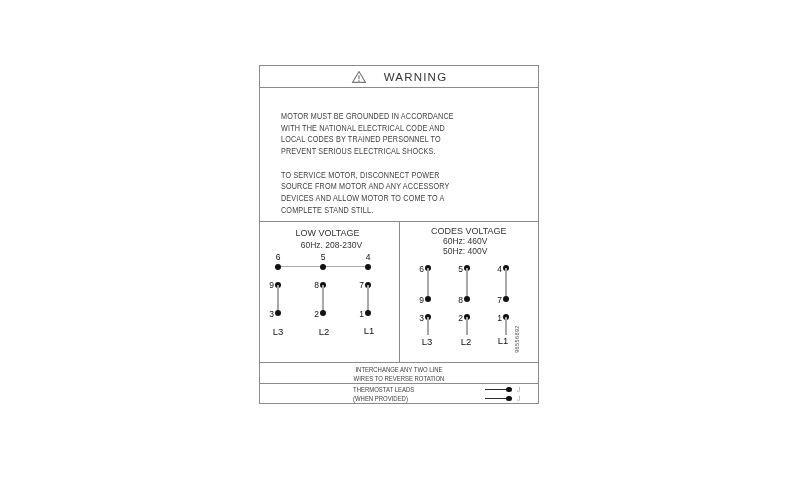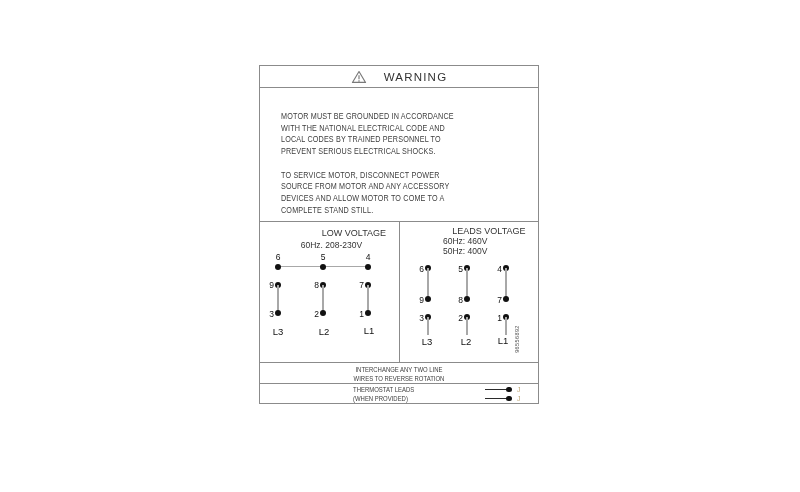--- a/index.html
+++ b/index.html
@@ -21,21 +21,21 @@
   .hdr-title{font-size:11.5px;letter-spacing:1.2px;color:var(--heading);white-space:nowrap;}
   
   .bodytxt{position:absolute;left:10px;top:45px;width:260px;margin-left:11px;}
   .bline{font-size:8.8px;line-height:11.7px;color:var(--text);white-space:nowrap;
          transform:scaleX(0.82);transform-origin:left center;letter-spacing:0.2px;}
   .pgap{height:11.7px;}
   
   .sec{position:absolute;top:155px;height:141px;}
   .sec-low{left:0;width:139px;}
   .sec-high{left:139px;width:139.5px;}
-  .sec-title{position:absolute;left:0;right:13px;text-align:right;font-size:9px;
+  .sec-title{position:absolute;left:0;right:4px;text-align:center;font-size:9px;
              color:var(--heading);white-space:nowrap;}
   .sec-sub{position:absolute;left:4px;right:0;text-align:center;font-size:8.5px;
            color:var(--heading);white-space:nowrap;}
   .dot{position:absolute;width:6px;height:6px;border-radius:50%;background:var(--dot);}
   .wire{position:absolute;background:var(--connector);}
   .tnum{position:absolute;width:12px;text-align:center;font-size:8.5px;color:var(--terminal);}
   .tnum-l{position:absolute;width:9px;text-align:right;font-size:8.5px;color:var(--terminal);}
   .lline{position:absolute;width:20px;text-align:center;font-size:9.5px;color:var(--terminal);}
   .partnum{position:absolute;left:103px;top:114px;width:32px;height:8px;
            transform:rotate(-90deg);font-size:5.5px;color:var(--part);
@@ -110,21 +110,21 @@
       <div class="dot" style="left:15px;top:89px;"></div>
       <div class="dot" style="left:60px;top:89px;"></div>
       <div class="dot" style="left:105px;top:89px;"></div>
 
       <div class="lline" style="left:8px;top:105px;">L3</div>
       <div class="lline" style="left:54px;top:105px;">L2</div>
       <div class="lline" style="left:99px;top:104px;">L1</div>
     </div>
 
     <div class="sec sec-high">
-      <div class="sec-title" style="top:4.5px;left:4px;">LEADS VOLTAGE</div>
+      <div class="sec-title" style="top:4.5px;left:4px;">CODES VOLTAGE</div>
       <div class="sec-sub" style="top:15px;left:-7px;">60Hz: 460V</div>
       <div class="sec-sub" style="top:24.5px;left:-7px;">50Hz: 400V</div>
 
       <div class="tnum-l" style="left:16px;top:42.5px;">6</div>
       <div class="tnum-l" style="left:55px;top:42.5px;">5</div>
       <div class="tnum-l" style="left:94px;top:42.5px;">4</div>
       <div class="dot" style="left:26px;top:44px;"></div>
       <div class="dot" style="left:65px;top:44px;"></div>
       <div class="dot" style="left:104px;top:44px;"></div>
       <div class="wire" style="left:28.3px;top:47px;width:1.4px;height:31px;"></div>

